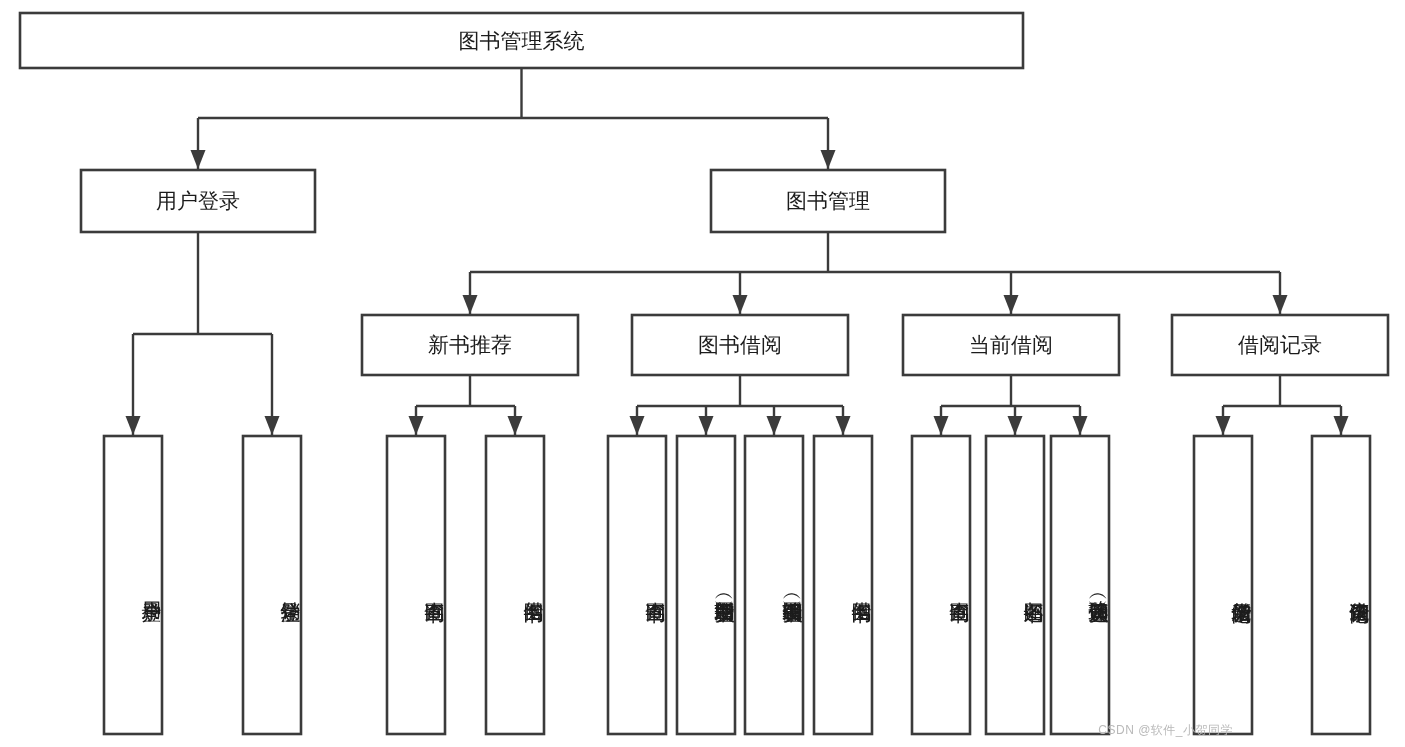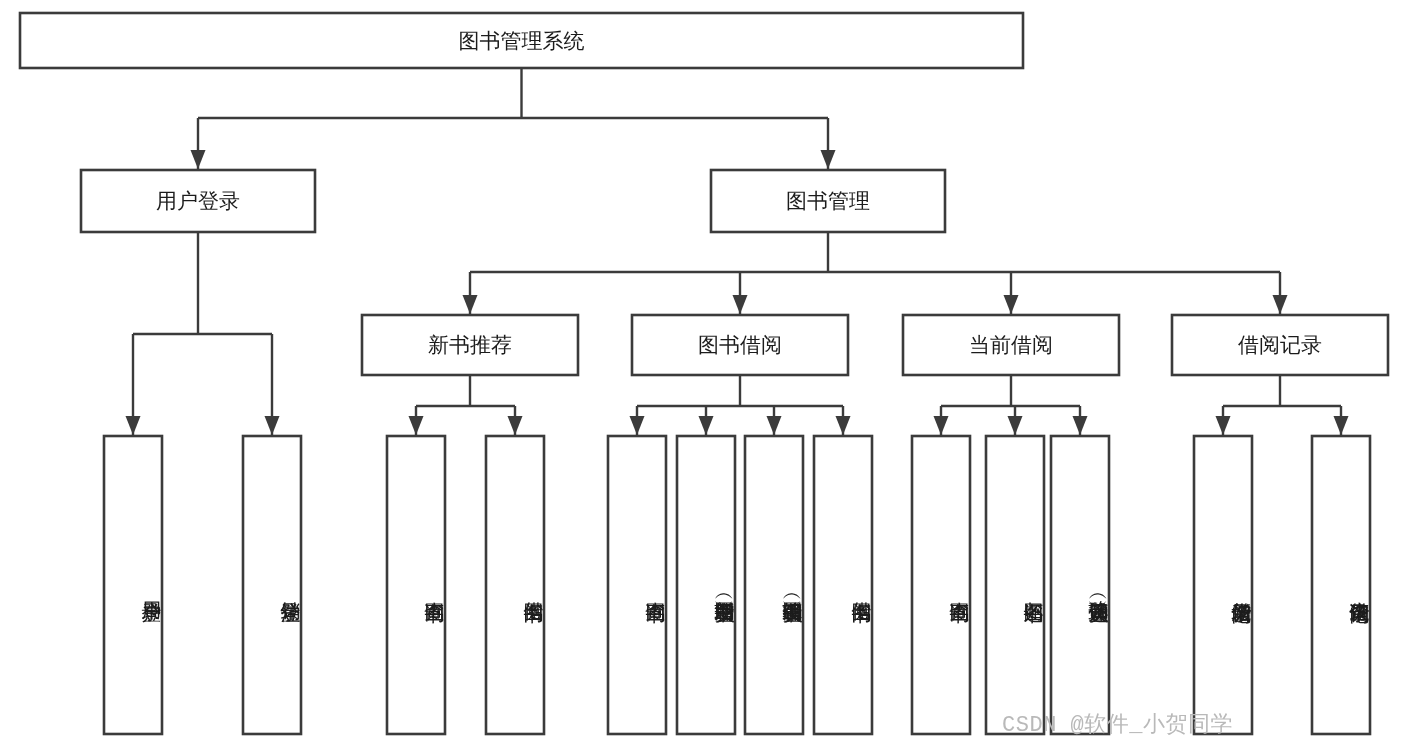--- a/index.html
+++ b/index.html
@@ -22,22 +22,22 @@
     position:absolute;
     font-family:"DejaVu Sans","Liberation Sans",sans-serif;
     font-size:20px;color:#1c1c1c;line-height:1.06;
     writing-mode:vertical-rl;text-orientation:upright;
     display:flex;align-items:flex-start;justify-content:center;
     white-space:nowrap;letter-spacing:0.5px;
     pointer-events:none;
   }
   .watermark{
     position:absolute;right:10px;bottom:8px;
-    font-family:Liberation Mono, monospace;
-    font-size:22px;color:#b9b9b9;white-space:nowrap;
+    font-family:Liberation Sans, sans-serif;
+    font-size:12px;color:#b9b9b9;white-space:nowrap;
     letter-spacing:0.5px;
   }
 </style>
 </head>
 <body>
 
 <div id="diagram-root">
 
   <svg id="tree" viewBox="0 0 1405 747">
     <g id="connectors">

